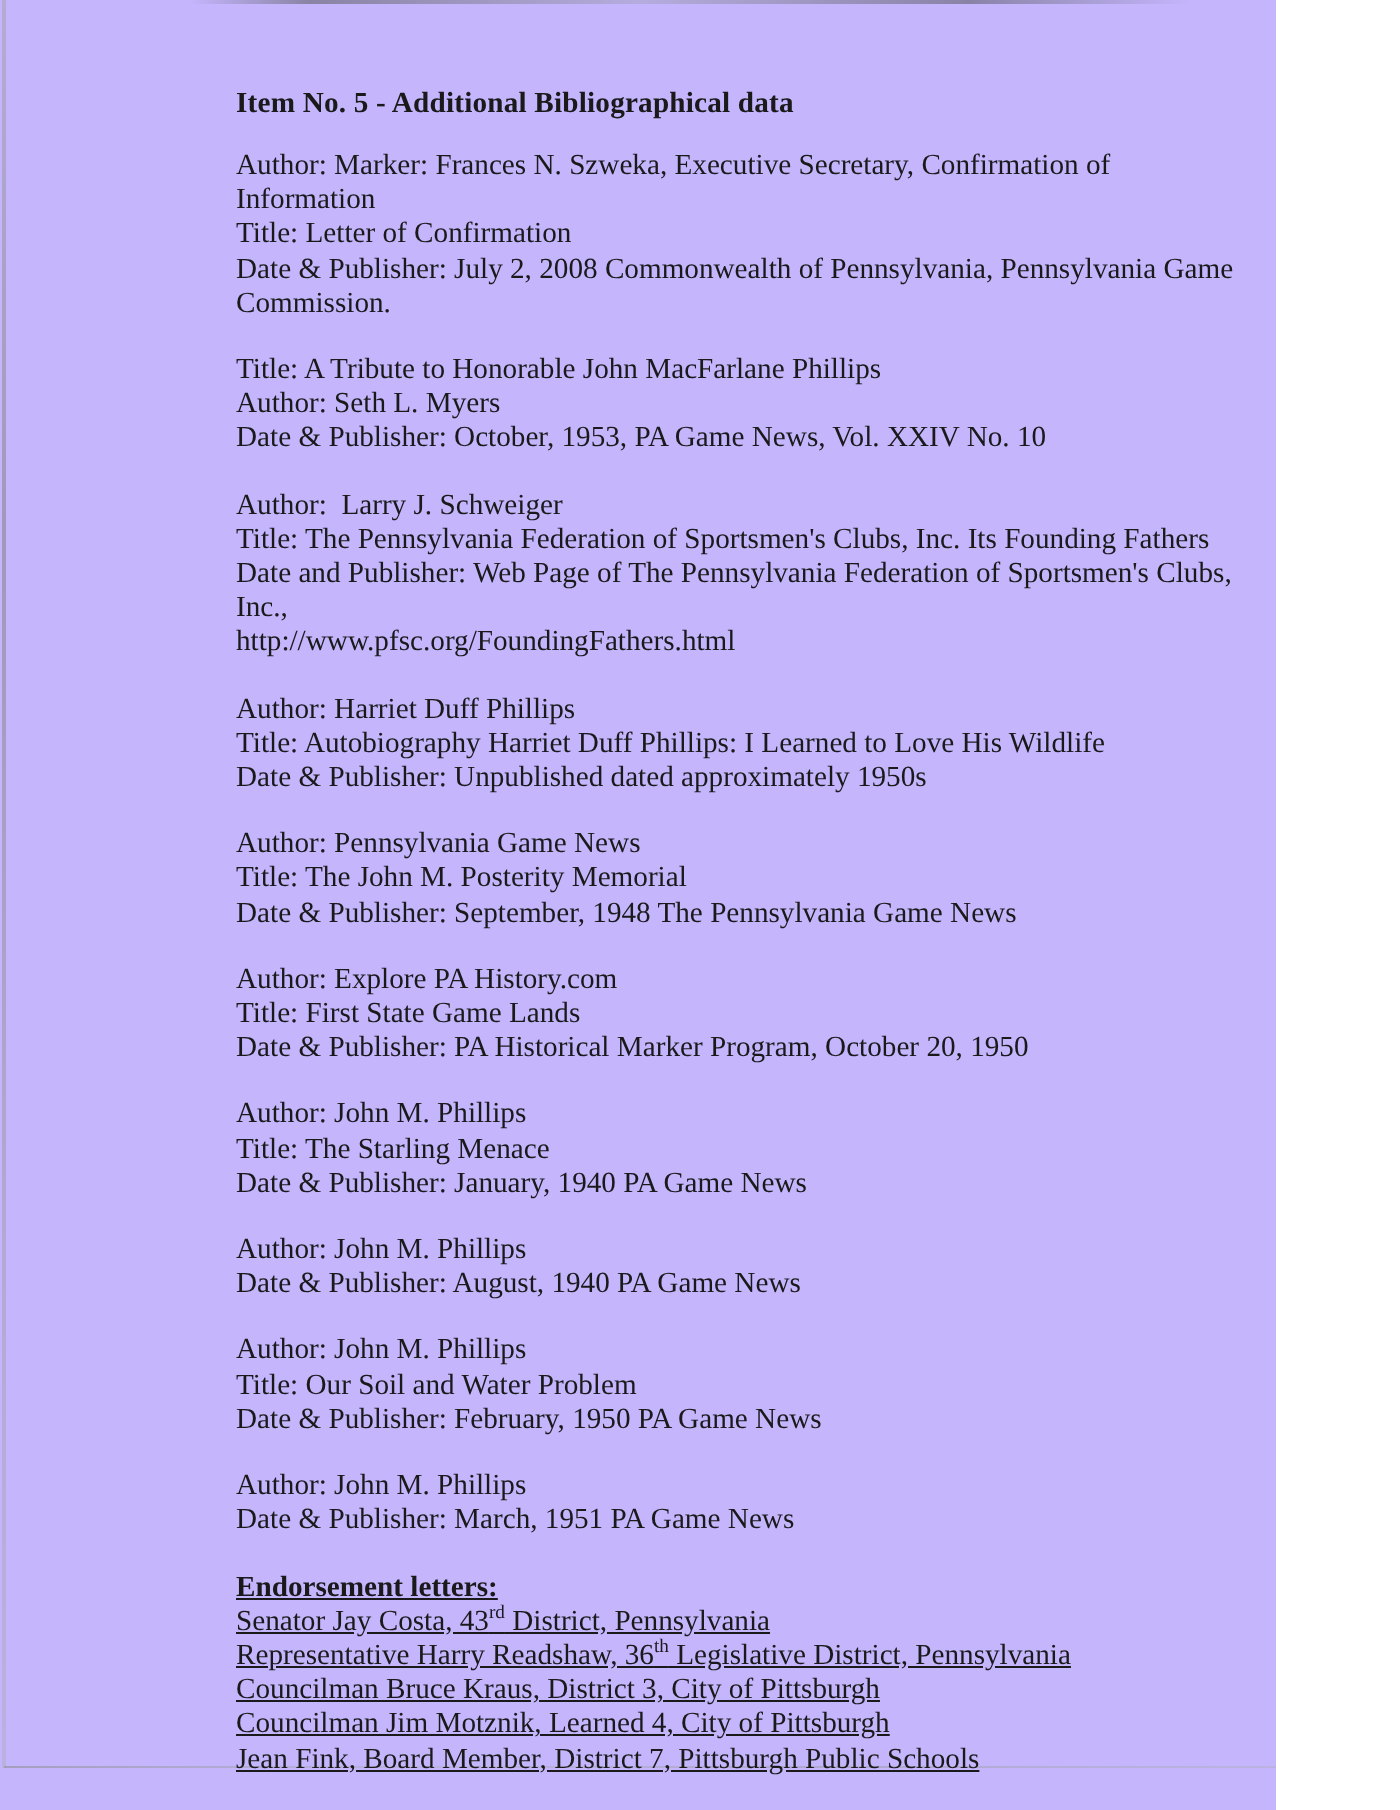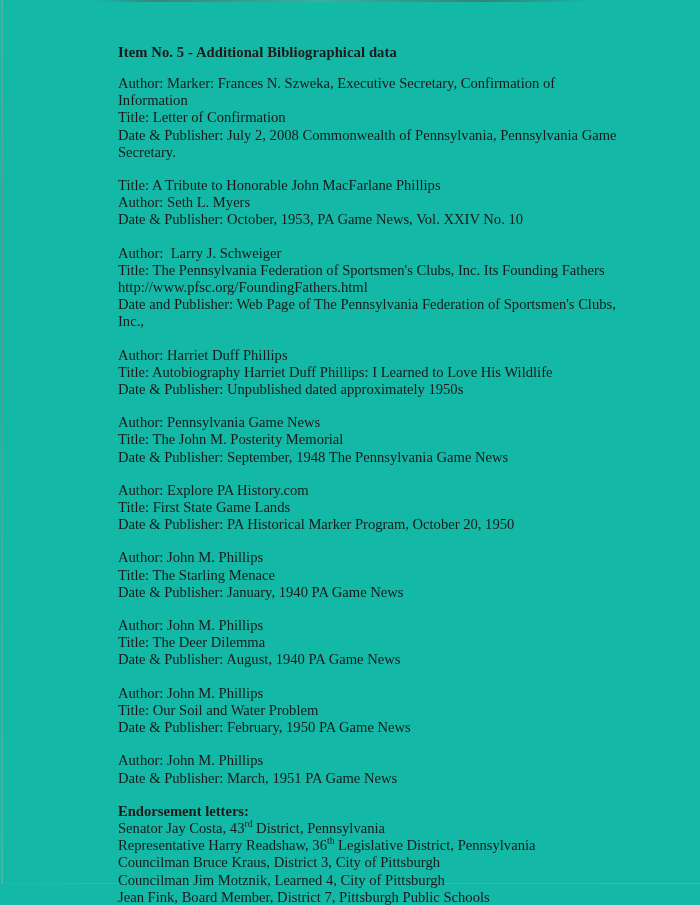--- a/index.html
+++ b/index.html
@@ -7,23 +7,23 @@
     margin: 0;
     padding: 0;
     background: #ffffff;
   }
   body {
     font-family: "Liberation Serif", "DejaVu Serif", serif;
     color: #1a1a1a;
   }
   .page {
     position: relative;
-    width: 700px;
+    width: 638px;
     height: 905px;
-    background: #14b8a6;
+    background: #c4b5fd;
     overflow: hidden;
     box-sizing: border-box;
   }
   
   .scan-edge-top {
     position: absolute;
     top: 0;
     left: 95px;
     width: 500px;
     height: 2px;
@@ -73,20 +73,21 @@
   }
 
   .section-heading {
     font-weight: bold;
     font-size: 14.6px;
     line-height: 17.2px;
     margin: 0;
   }
   .endorsements {
     margin-top: 16px;
+    text-decoration: underline;
   }
   .endorsements .line sup {
     font-size: 9.6px;
     vertical-align: super;
     line-height: 0;
   }
 </style>
 </head>
 <body>
 
@@ -98,32 +99,32 @@
 
   <div class="content">
 
     <h1 class="doc-heading">Item No. 5 - Additional Bibliographical data</h1>
 
     <div id="entries">
         <div class="entry">
           <p class="line">Author: Marker: Frances N. Szweka, Executive Secretary, Confirmation of Information</p>
           <p class="line">Title: Letter of Confirmation</p>
           <p class="line">Date &amp; Publisher: July 2, 2008 Commonwealth of Pennsylvania, Pennsylvania Game</p>
-          <p class="line">Secretary.</p>
+          <p class="line">Commission.</p>
         </div>
         <div class="entry">
           <p class="line">Title: A Tribute to Honorable John MacFarlane Phillips</p>
           <p class="line">Author: Seth L. Myers</p>
           <p class="line">Date &amp; Publisher: October, 1953, PA Game News, Vol. XXIV No. 10</p>
         </div>
         <div class="entry">
           <p class="line">Author:  Larry J. Schweiger</p>
           <p class="line">Title: The Pennsylvania Federation of Sportsmen's Clubs, Inc. Its Founding Fathers</p>
+          <p class="line">Date and Publisher: Web Page of The Pennsylvania Federation of Sportsmen's Clubs, Inc.,</p>
           <p class="line">http://www.pfsc.org/FoundingFathers.html</p>
-          <p class="line">Date and Publisher: Web Page of The Pennsylvania Federation of Sportsmen's Clubs, Inc.,</p>
         </div>
         <div class="entry">
           <p class="line">Author: Harriet Duff Phillips</p>
           <p class="line">Title: Autobiography Harriet Duff Phillips: I Learned to Love His Wildlife</p>
           <p class="line">Date &amp; Publisher: Unpublished dated approximately 1950s</p>
         </div>
         <div class="entry">
           <p class="line">Author: Pennsylvania Game News</p>
           <p class="line">Title: The John M. Posterity Memorial</p>
           <p class="line">Date &amp; Publisher: September, 1948 The Pennsylvania Game News</p>
@@ -133,21 +134,20 @@
           <p class="line">Title: First State Game Lands</p>
           <p class="line">Date &amp; Publisher: PA Historical Marker Program, October 20, 1950</p>
         </div>
         <div class="entry">
           <p class="line">Author: John M. Phillips</p>
           <p class="line">Title: The Starling Menace</p>
           <p class="line">Date &amp; Publisher: January, 1940 PA Game News</p>
         </div>
         <div class="entry">
           <p class="line">Author: John M. Phillips</p>
-          <p class="line">Title: The Deer Dilemma</p>
           <p class="line">Date &amp; Publisher: August, 1940 PA Game News</p>
         </div>
         <div class="entry">
           <p class="line">Author: John M. Phillips</p>
           <p class="line">Title: Our Soil and Water Problem</p>
           <p class="line">Date &amp; Publisher: February, 1950 PA Game News</p>
         </div>
         <div class="entry">
           <p class="line">Author: John M. Phillips</p>
           <p class="line">Date &amp; Publisher: March, 1951 PA Game News</p>

